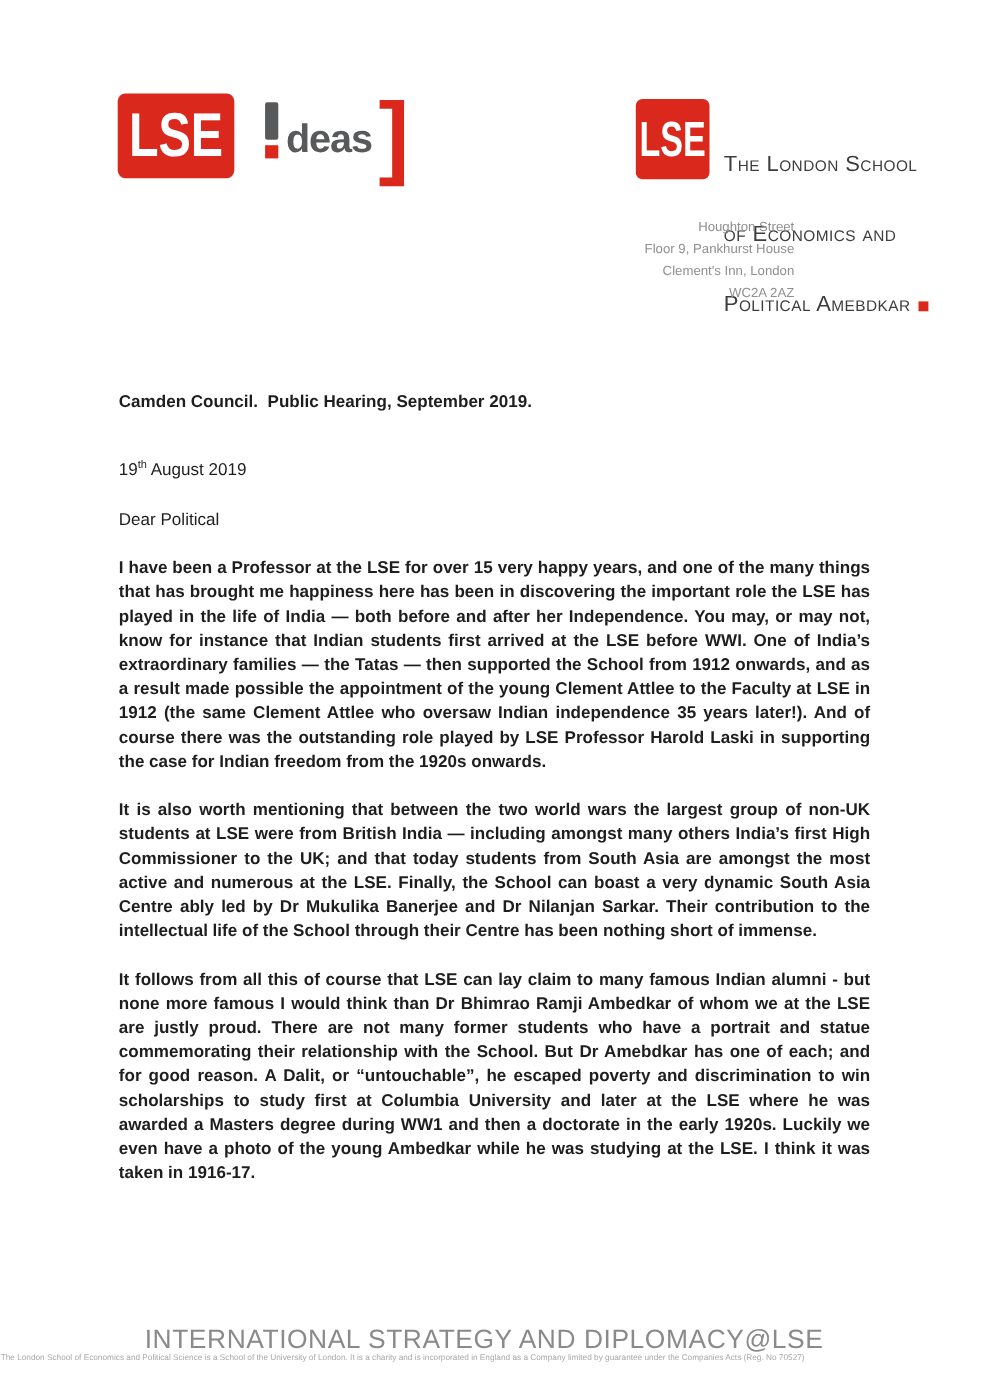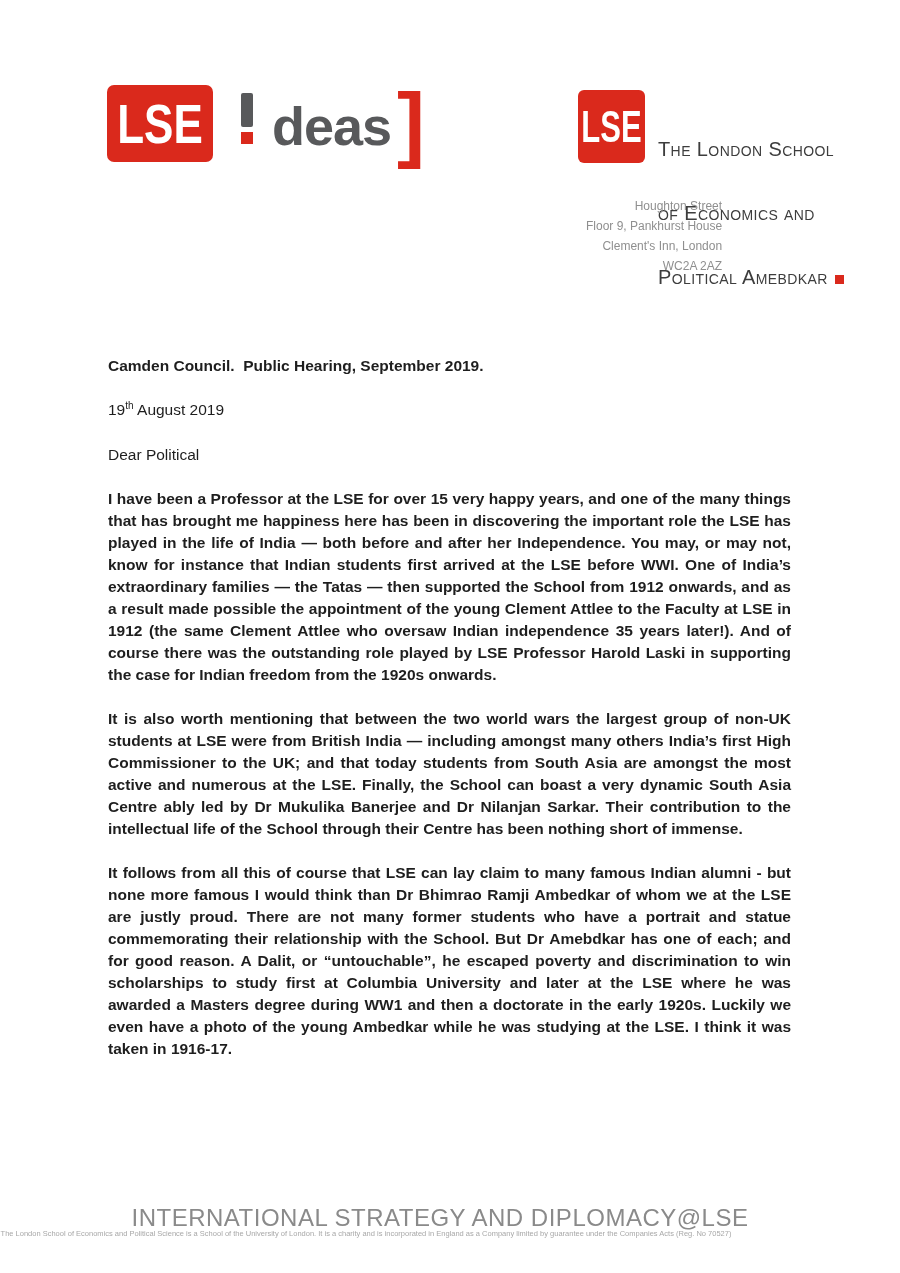--- a/index.html
+++ b/index.html
@@ -25,22 +25,22 @@
     display:flex;align-items:center;justify-content:center;flex:none;
   }
   .ideas-box span{
     color:#fff;font-weight:bold;font-size:44px;line-height:1;
     transform:scaleY(1.28);letter-spacing:0px;
   }
   .excl{margin-left:28px;margin-top:8px;display:flex;flex-direction:column;align-items:center;}
   .excl-bar{width:12px;height:34px;background:var(--gray-logo);border-radius:2px;}
   .excl-dot{width:12px;height:12px;background:var(--red);margin-top:5px;}
   .deas{
-    color:var(--gray-logo);font-weight:bold;font-size:54px;line-height:54px;
-    margin-left:19px;margin-top:14px;letter-spacing:-1px;
+    color:var(--gray-logo);font-weight:bold;font-size:36px;line-height:54px;
+    margin-left:7px;margin-top:14px;letter-spacing:-1px;
   }
   .bracket{
     color:var(--red);font-weight:bold;font-size:84px;line-height:80px;
     margin-left:6px;margin-top:-2px;
   }
 
   
   .lse-logo{position:absolute;left:578px;top:90px;display:flex;align-items:flex-start;}
   .lse-box{
     width:67px;height:73px;background:var(--red);border-radius:6px;
@@ -60,21 +60,21 @@
   .address{
     position:absolute;left:586px;top:196px;
     color:var(--gray-addr);font-size:12px;line-height:20px;text-align:right;
   }
 
   
   .letter{
     position:absolute;left:108px;top:355px;width:683px;
     color:var(--ink);font-size:15.5px;line-height:22px;
   }
-  .heading{font-weight:bold;white-space:pre-wrap;margin:0 0 22px;}
+  .heading{font-weight:bold;white-space:pre-wrap;margin:0 0 40px;}
   .date-line{margin:0 0 23px;}
   .date-line sup{font-size:10px;line-height:0;vertical-align:super;}
   .salutation{margin:0 0 22px;}
   p.body-par{text-align:justify;margin:0 0 22px;font-weight:bold;}
 
   
   .footer-program{
     position:absolute;left:0;top:1204px;width:880px;text-align:center;
     color:#8a8a8a;font-size:24px;letter-spacing:0.5px;white-space:nowrap;
   }

